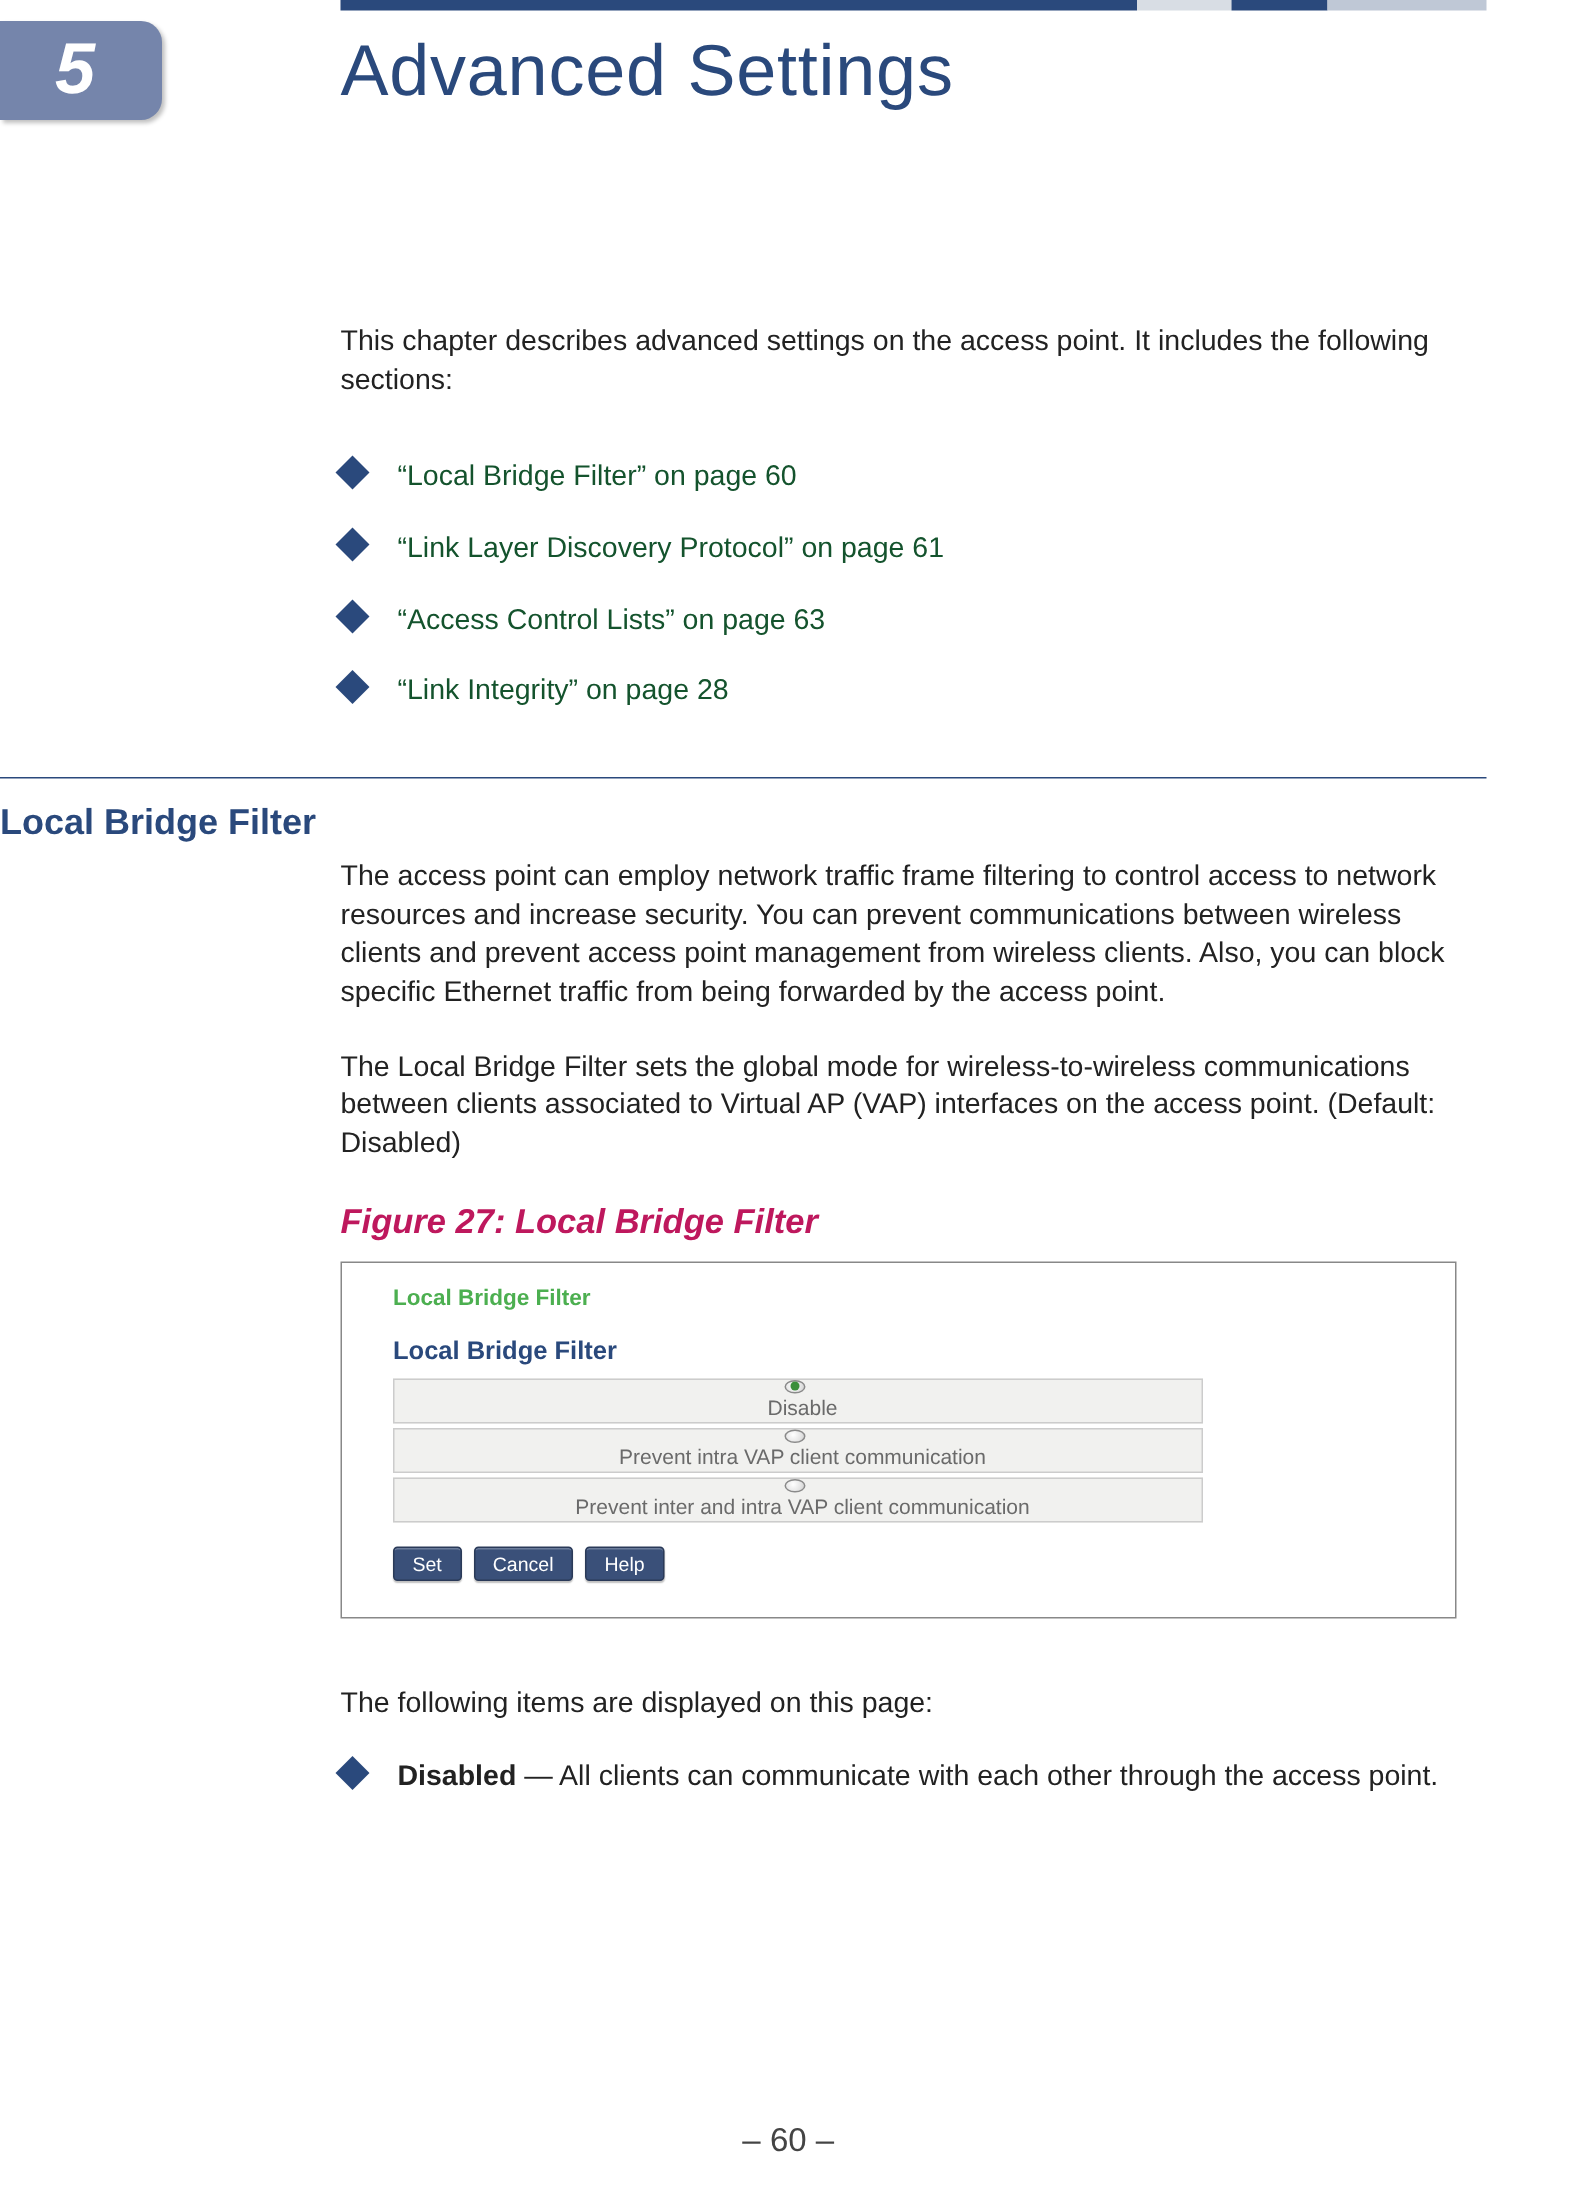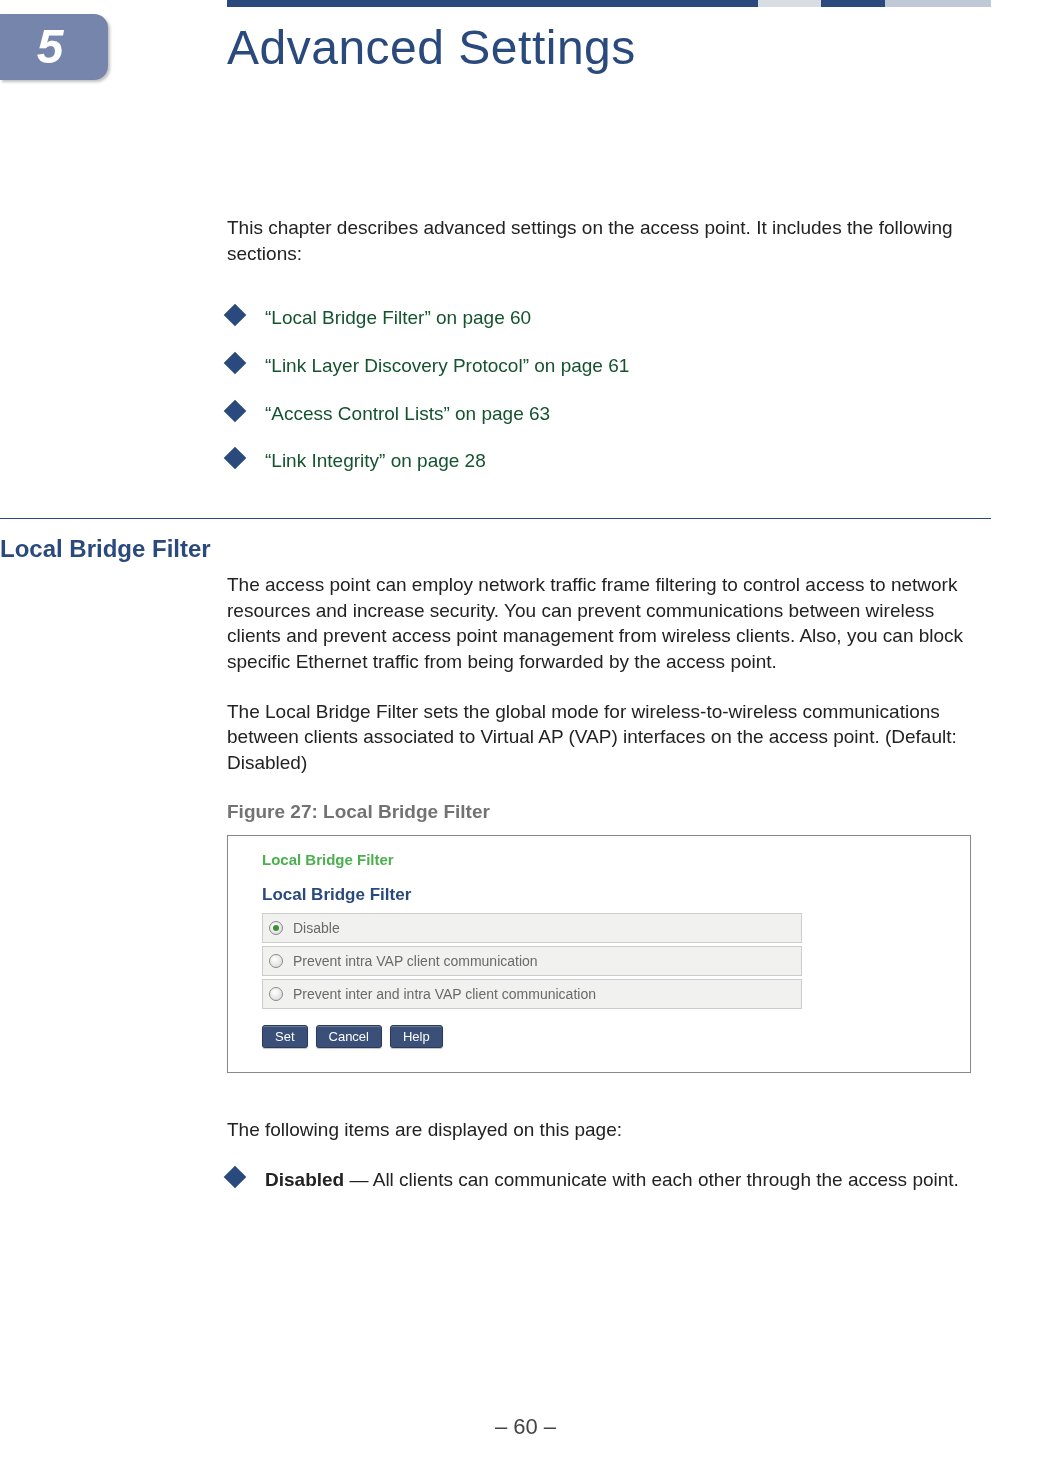--- a/index.html
+++ b/index.html
@@ -91,24 +91,25 @@
     font-weight: 700;
   }
   .section-body {
     position: absolute;
     left: 227px;
     top: 572px;
     right: 80px;
   }
   .para { margin-bottom: 24px; }
   .figure-caption {
-    color: #737373;
+    color: #be185d;
     font-weight: 700;
     margin-bottom: 10px;
-    font-size: 19px;
+    font-size: 23px;
+    font-style: italic;
   }
 
   
   .figure-box {
     border: 1px solid #888;
     padding: 14px 14px 24px 14px;
     background: #fff;
     margin-bottom: 44px;
   }
   .fig-small-title {
@@ -132,20 +133,21 @@
     border: 1px solid #ccc;
     display: flex;
     align-items: center;
     height: 30px;
     margin: 0 0 3px 20px;
     padding-left: 6px;
     font-family: Arial, sans-serif;
     font-size: 14px;
     color: #6a6a6a;
     width: 540px;
+    flex-direction: column;
   }
   .radio-row .radio {
     width: 14px;
     height: 14px;
     border-radius: 50%;
     border: 1.5px solid #8a8a8a;
     background: radial-gradient(circle at 40% 35%, #fff 0%, #e6e6e6 60%, #ccc 100%);
     margin-right: 10px;
     display: inline-flex;
     align-items: center;

